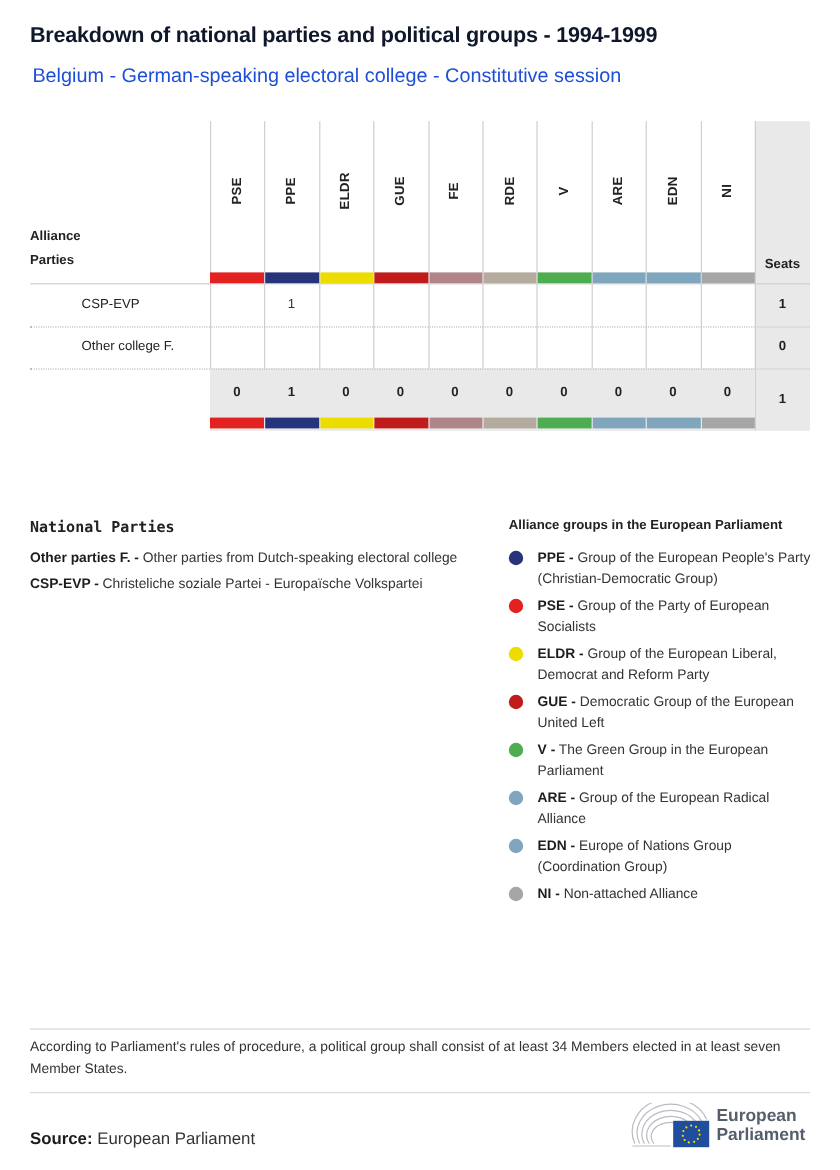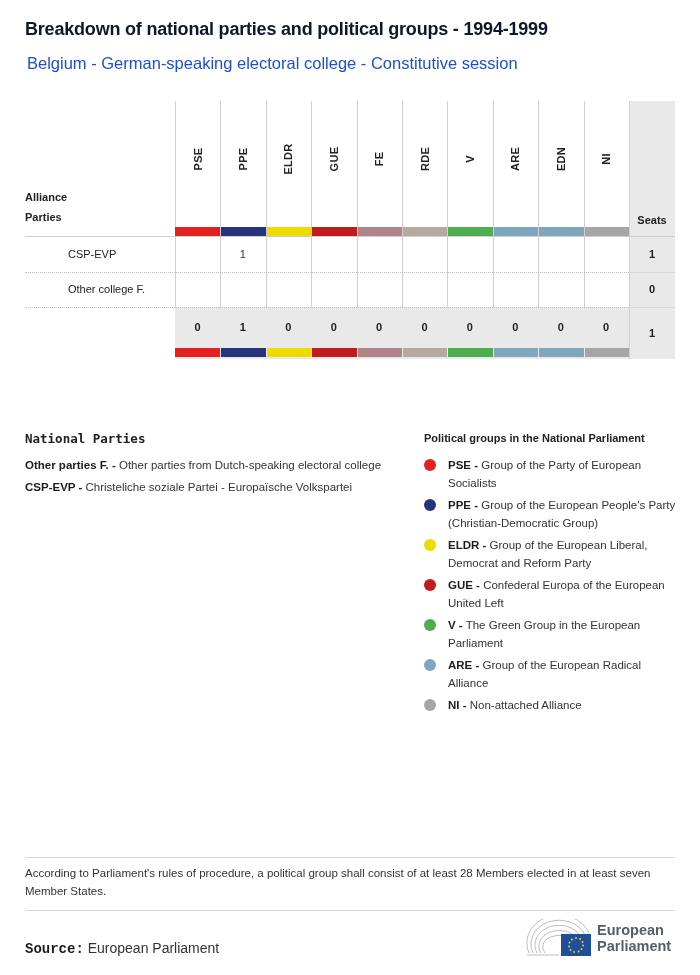--- a/index.html
+++ b/index.html
@@ -41,21 +41,21 @@
 
   .pg-title { position: absolute; left: 424px; top: 432px; font-size: 11px; font-weight: bold; color: #222; }
   .pg-legend { position: absolute; left: 424px; top: 456px; width: 256px; font-size: 11.5px; line-height: 18px; color: #333; }
   .pg-item { position: relative; padding-left: 24px; margin-bottom: 4px; }
   .pg-dot { position: absolute; left: 0; top: 3px; width: 12px; height: 12px; border-radius: 50%; }
 
   
   .hr { position: absolute; left: 25px; width: 650px; height: 1px; background: #d8d8d8; }
   .note { position: absolute; left: 25px; top: 864px; width: 650px; font-size: 11.5px; line-height: 18px; color: #333; }
   .source { position: absolute; left: 25px; top: 940px; font-size: 14px; color: #333; }
-  .source b { color: #1d1d1d; font-family: Liberation Mono, monospace; }
+  .source b { color: #1d1d1d; }
   .logo { position: absolute; left: 525px; top: 919px; width: 155px; height: 40px; }
   .logo-text { position: absolute; left: 72px; top: 3px; font-size: 14.5px; font-weight: bold; line-height: 16px; color: #545f6b; }
 </style>
 </head>
 <body>
 
 <div class="title">Breakdown of national parties and political groups - 1994-1999</div>
 <div class="subtitle">Belgium - German-speaking electoral college - Constitutive session</div>
 
 <div class="table" id="tbl">
@@ -168,33 +168,34 @@
     <div class="seat-sep" style="top: 206px;"></div>
     <div class="total-seat">1</div>
   </div>
 
 <div class="np-legend-title">National Parties</div>
 <div class="np-legend" id="npLegend">
     <div class="item"><b>Other parties F. -</b> <span>Other parties from Dutch-speaking electoral college</span></div>
     <div class="item"><b>CSP-EVP -</b> <span>Christeliche soziale Partei - Europaïsche Volkspartei</span></div>
   </div>
 
-<div class="pg-title">Political groups in the National Parliament</div>
+<div class="pg-title">Alliance groups in the European Parliament</div>
 <div class="pg-legend" id="pgLegend">
+    <div class="pg-item"><span class="pg-dot" style="background:#27337b"></span><b>PPE -</b> <span>Group of the European People's Party (Christian-Democratic Group)</span></div>
     <div class="pg-item"><span class="pg-dot" style="background:#e32121"></span><b>PSE -</b> <span>Group of the Party of European Socialists</span></div>
-    <div class="pg-item"><span class="pg-dot" style="background:#27337b"></span><b>PPE -</b> <span>Group of the European People's Party (Christian-Democratic Group)</span></div>
     <div class="pg-item"><span class="pg-dot" style="background:#ecdc00"></span><b>ELDR -</b> <span>Group of the European Liberal, Democrat and Reform Party</span></div>
-    <div class="pg-item"><span class="pg-dot" style="background:#c11c1c"></span><b>GUE -</b> <span>Confederal Europa of the European United Left</span></div>
+    <div class="pg-item"><span class="pg-dot" style="background:#c11c1c"></span><b>GUE -</b> <span>Democratic Group of the European United Left</span></div>
     <div class="pg-item"><span class="pg-dot" style="background:#4fad51"></span><b>V -</b> <span>The Green Group in the European Parliament</span></div>
     <div class="pg-item"><span class="pg-dot" style="background:#7fa6bd"></span><b>ARE -</b> <span>Group of the European Radical Alliance</span></div>
+    <div class="pg-item"><span class="pg-dot" style="background:#7fa6bd"></span><b>EDN -</b> <span>Europe of Nations Group (Coordination Group)</span></div>
     <div class="pg-item"><span class="pg-dot" style="background:#a6a6a6"></span><b>NI -</b> <span>Non-attached Alliance</span></div>
   </div>
 
 <div class="hr" style="top:857px"></div>
-<div class="note">According to Parliament's rules of procedure, a political group shall consist of at least 28 Members elected in at least seven Member States.</div>
+<div class="note">According to Parliament's rules of procedure, a political group shall consist of at least 34 Members elected in at least seven Member States.</div>
 <div class="hr" style="top:910px"></div>
 
 <div class="source">
   <b>Source:</b>
   <span>European Parliament</span>
 </div>
 
 <div class="logo">
   <svg width="70" height="40" viewBox="0 0 70 40">
     <g fill="none" stroke="#b9bdc2" stroke-width="1">

